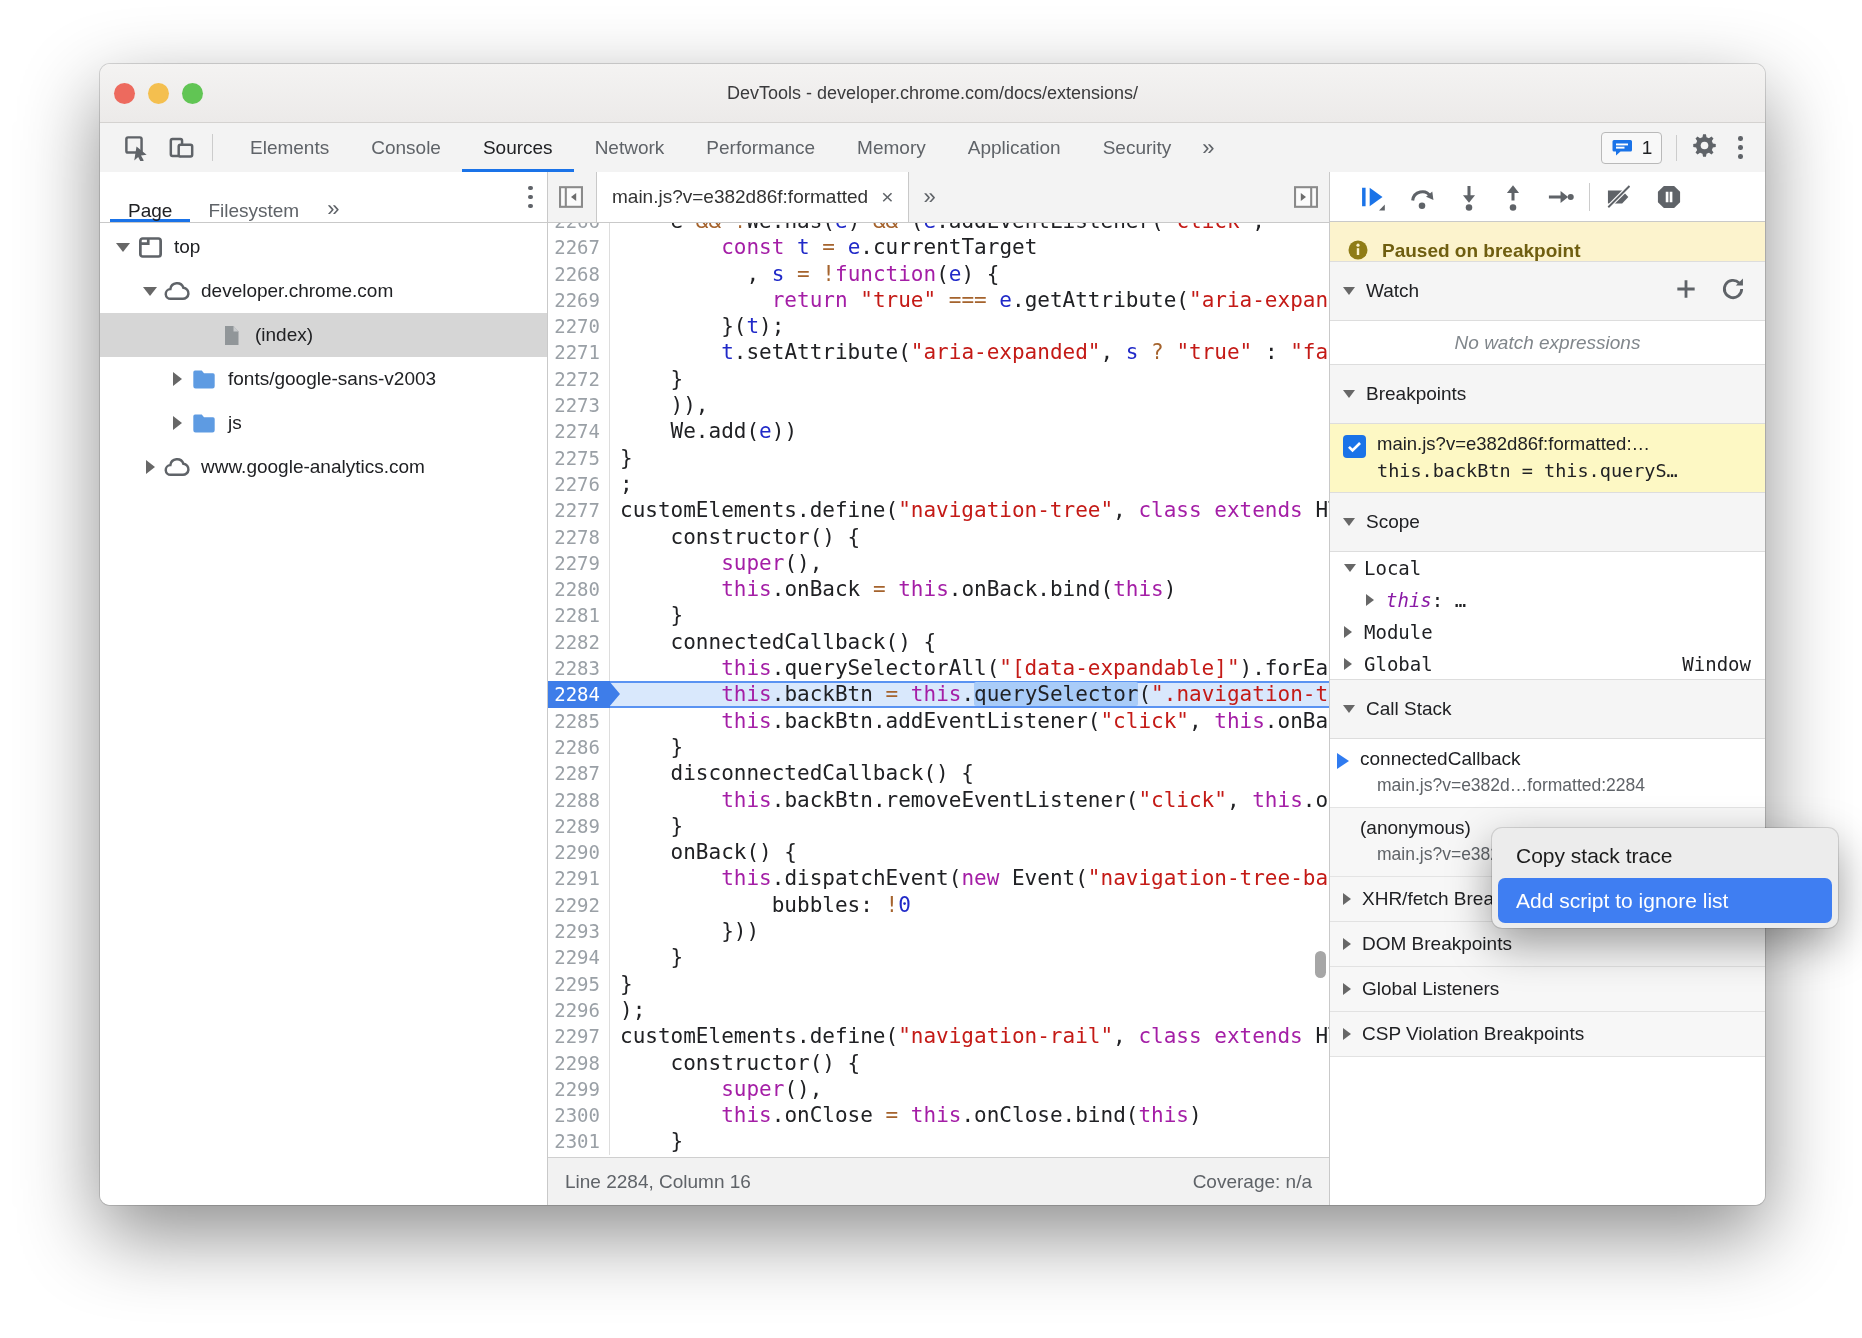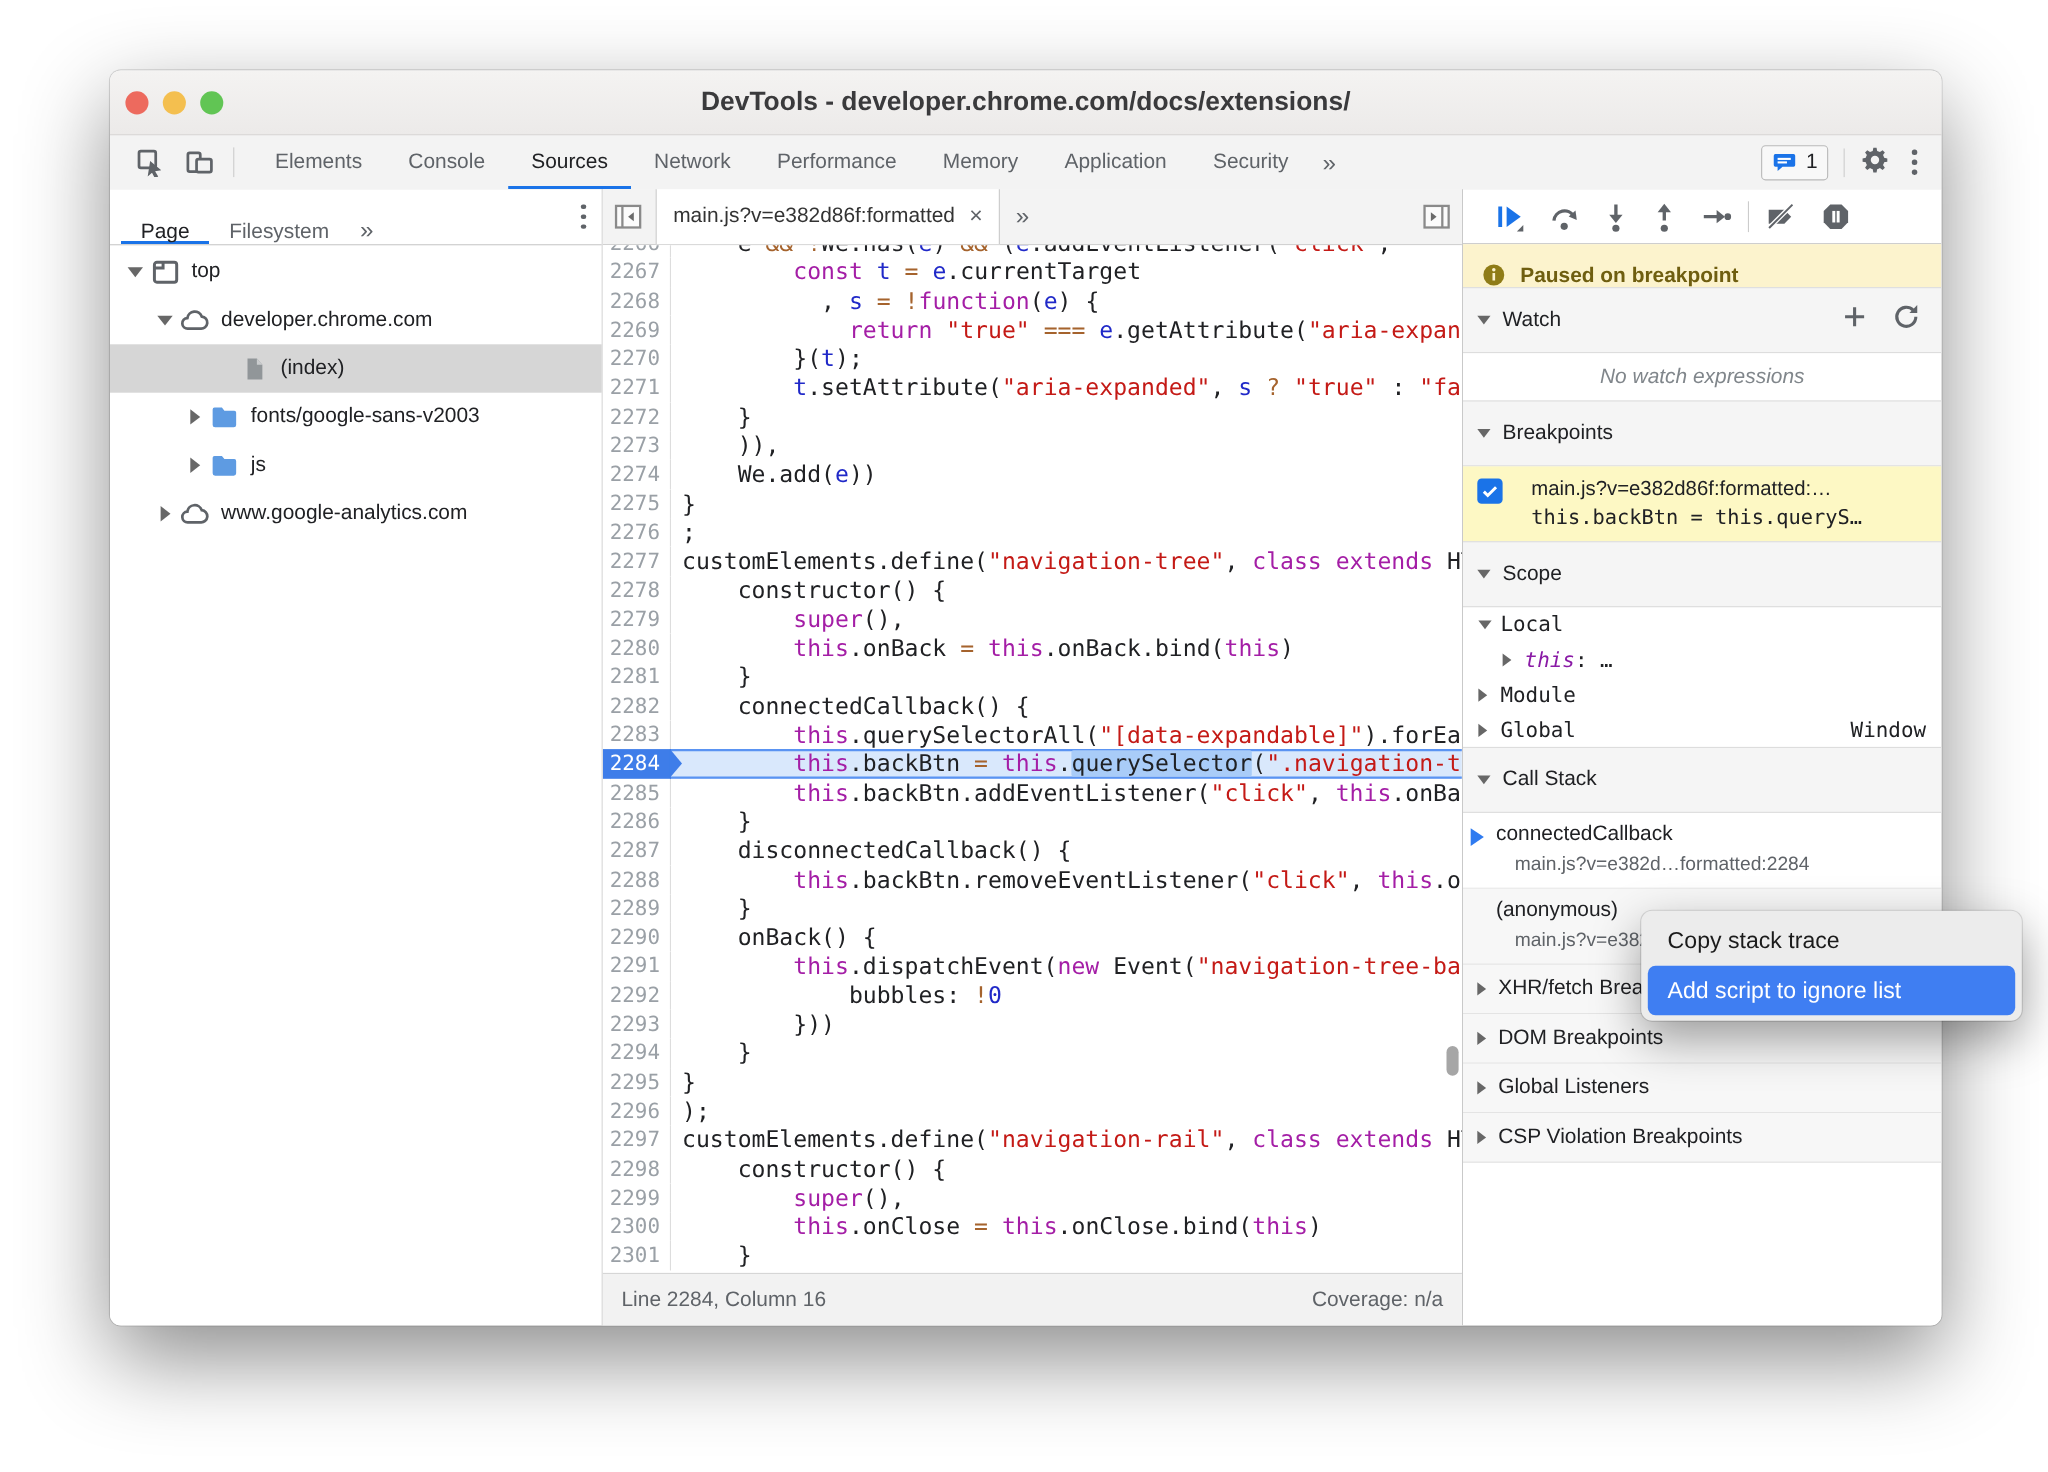--- a/index.html
+++ b/index.html
@@ -9,21 +9,21 @@
   .window{position:absolute;left:100px;top:64px;width:1665px;height:1141px;background:#fff;
           border-radius:10px;overflow:hidden;
           box-shadow:0 30px 80px rgba(0,0,0,.45),0 0 0 1px rgba(0,0,0,.14);}
 
   
   .titlebar{height:58px;background:linear-gradient(#f4f3f2,#eceae9);border-bottom:1px solid #d4d2d0;
             position:relative;display:flex;align-items:center;justify-content:center;}
   .traffic{position:absolute;left:14px;top:19px;display:flex;gap:13px;}
   .light{width:21px;height:21px;border-radius:50%;}
   .light.red{background:#ed6a5e;}.light.yellow{background:#f4bf4f;}.light.green{background:#61c554;}
-  .title{font-size:24px;font-weight:bold;color:#3a3a3c;}
+  .title{font-size:18px;font-weight:normal;color:#3a3a3c;}
 
   
   .toolbar{height:49px;background:#f3f3f3;border-bottom:1px solid #c9c9c9;display:flex;align-items:stretch;padding:0 16px 0 14px;}
   .tbicon{display:flex;align-items:center;padding:0 9px;}
   .tbdivider{width:1px;background:#ccc;margin:11px 8px;}
   .main-tabs{display:flex;align-items:stretch;margin-left:8px;}
   .mtab{display:flex;align-items:center;padding:0 21px;font-size:19px;color:#5f6368;cursor:default;}
   .mtab.sel{color:#202124;box-shadow:inset 0 -3px 0 #1a73e8;}
   .chev{font-size:22px;color:#5f6368;display:flex;align-items:center;padding:0 10px;}
   .tb-right{margin-left:auto;display:flex;align-items:center;gap:14px;}
@@ -80,21 +80,21 @@
   .dbgbar{height:50px;box-sizing:border-box;border-bottom:1px solid #c9c9c9;display:flex;align-items:center;padding-left:17px;}
   .dbtn{display:flex;align-items:center;justify-content:center;width:50px;flex:none;}
   .dbtn.narrow{width:44px;}
   .vsep{width:1px;height:28px;background:#ccc;margin:0 4px;flex:none;}
   .banner{height:40px;box-sizing:border-box;background:#fcf3cd;display:flex;align-items:flex-end;gap:12px;padding:0 16px;
           font-size:19px;font-weight:bold;color:#6f5e10;}
   .sechead{height:60px;box-sizing:border-box;background:#f5f5f5;border-top:1px solid #ddd;border-bottom:1px solid #ddd;
            display:flex;align-items:center;gap:11px;padding:0 13px;font-size:19px;color:#202124;margin-top:-1px;}
   .sechead .sp{flex:1;}
   .nowatch{height:44px;display:flex;align-items:center;justify-content:center;font-style:italic;color:#80868b;font-size:19px;}
-  .bprow{background:#fdf8c4;display:flex;gap:26px;padding:9px 10px 11px 13px;border-bottom:1px solid #e6e0a6;}
+  .bprow{background:#fdf8c4;display:flex;gap:11px;padding:9px 10px 11px 13px;border-bottom:1px solid #e6e0a6;}
   .bpcheck{width:23px;height:23px;flex:none;background:#1a73e8;border-radius:4px;margin-top:2px;display:flex;align-items:center;justify-content:center;}
   .bpline1{font-size:18.5px;color:#202124;white-space:nowrap;overflow:hidden;max-width:360px;}
   .bpline2{font-family:"DejaVu Sans Mono",monospace;font-size:18.5px;color:#202124;margin-top:5px;white-space:nowrap;overflow:hidden;max-width:360px;}
   .scoperow{height:32px;display:flex;align-items:center;font-family:"DejaVu Sans Mono",monospace;font-size:19px;color:#202124;padding:0 14px;}
   .scoperow .arr{width:20px;flex:none;display:flex;}
   .scoperow .tri-d{border-left-width:6px;border-right-width:6px;border-top-width:8px;}
   .scoperow .tri-r{border-top-width:6px;border-bottom-width:6px;border-left-width:8px;}
   .scoperow.ind{padding-left:36px;}
   .scoperow .varname{color:#8a1ba6;font-style:italic;}
   .scoperow .rightval{margin-left:auto;color:#202124;}

